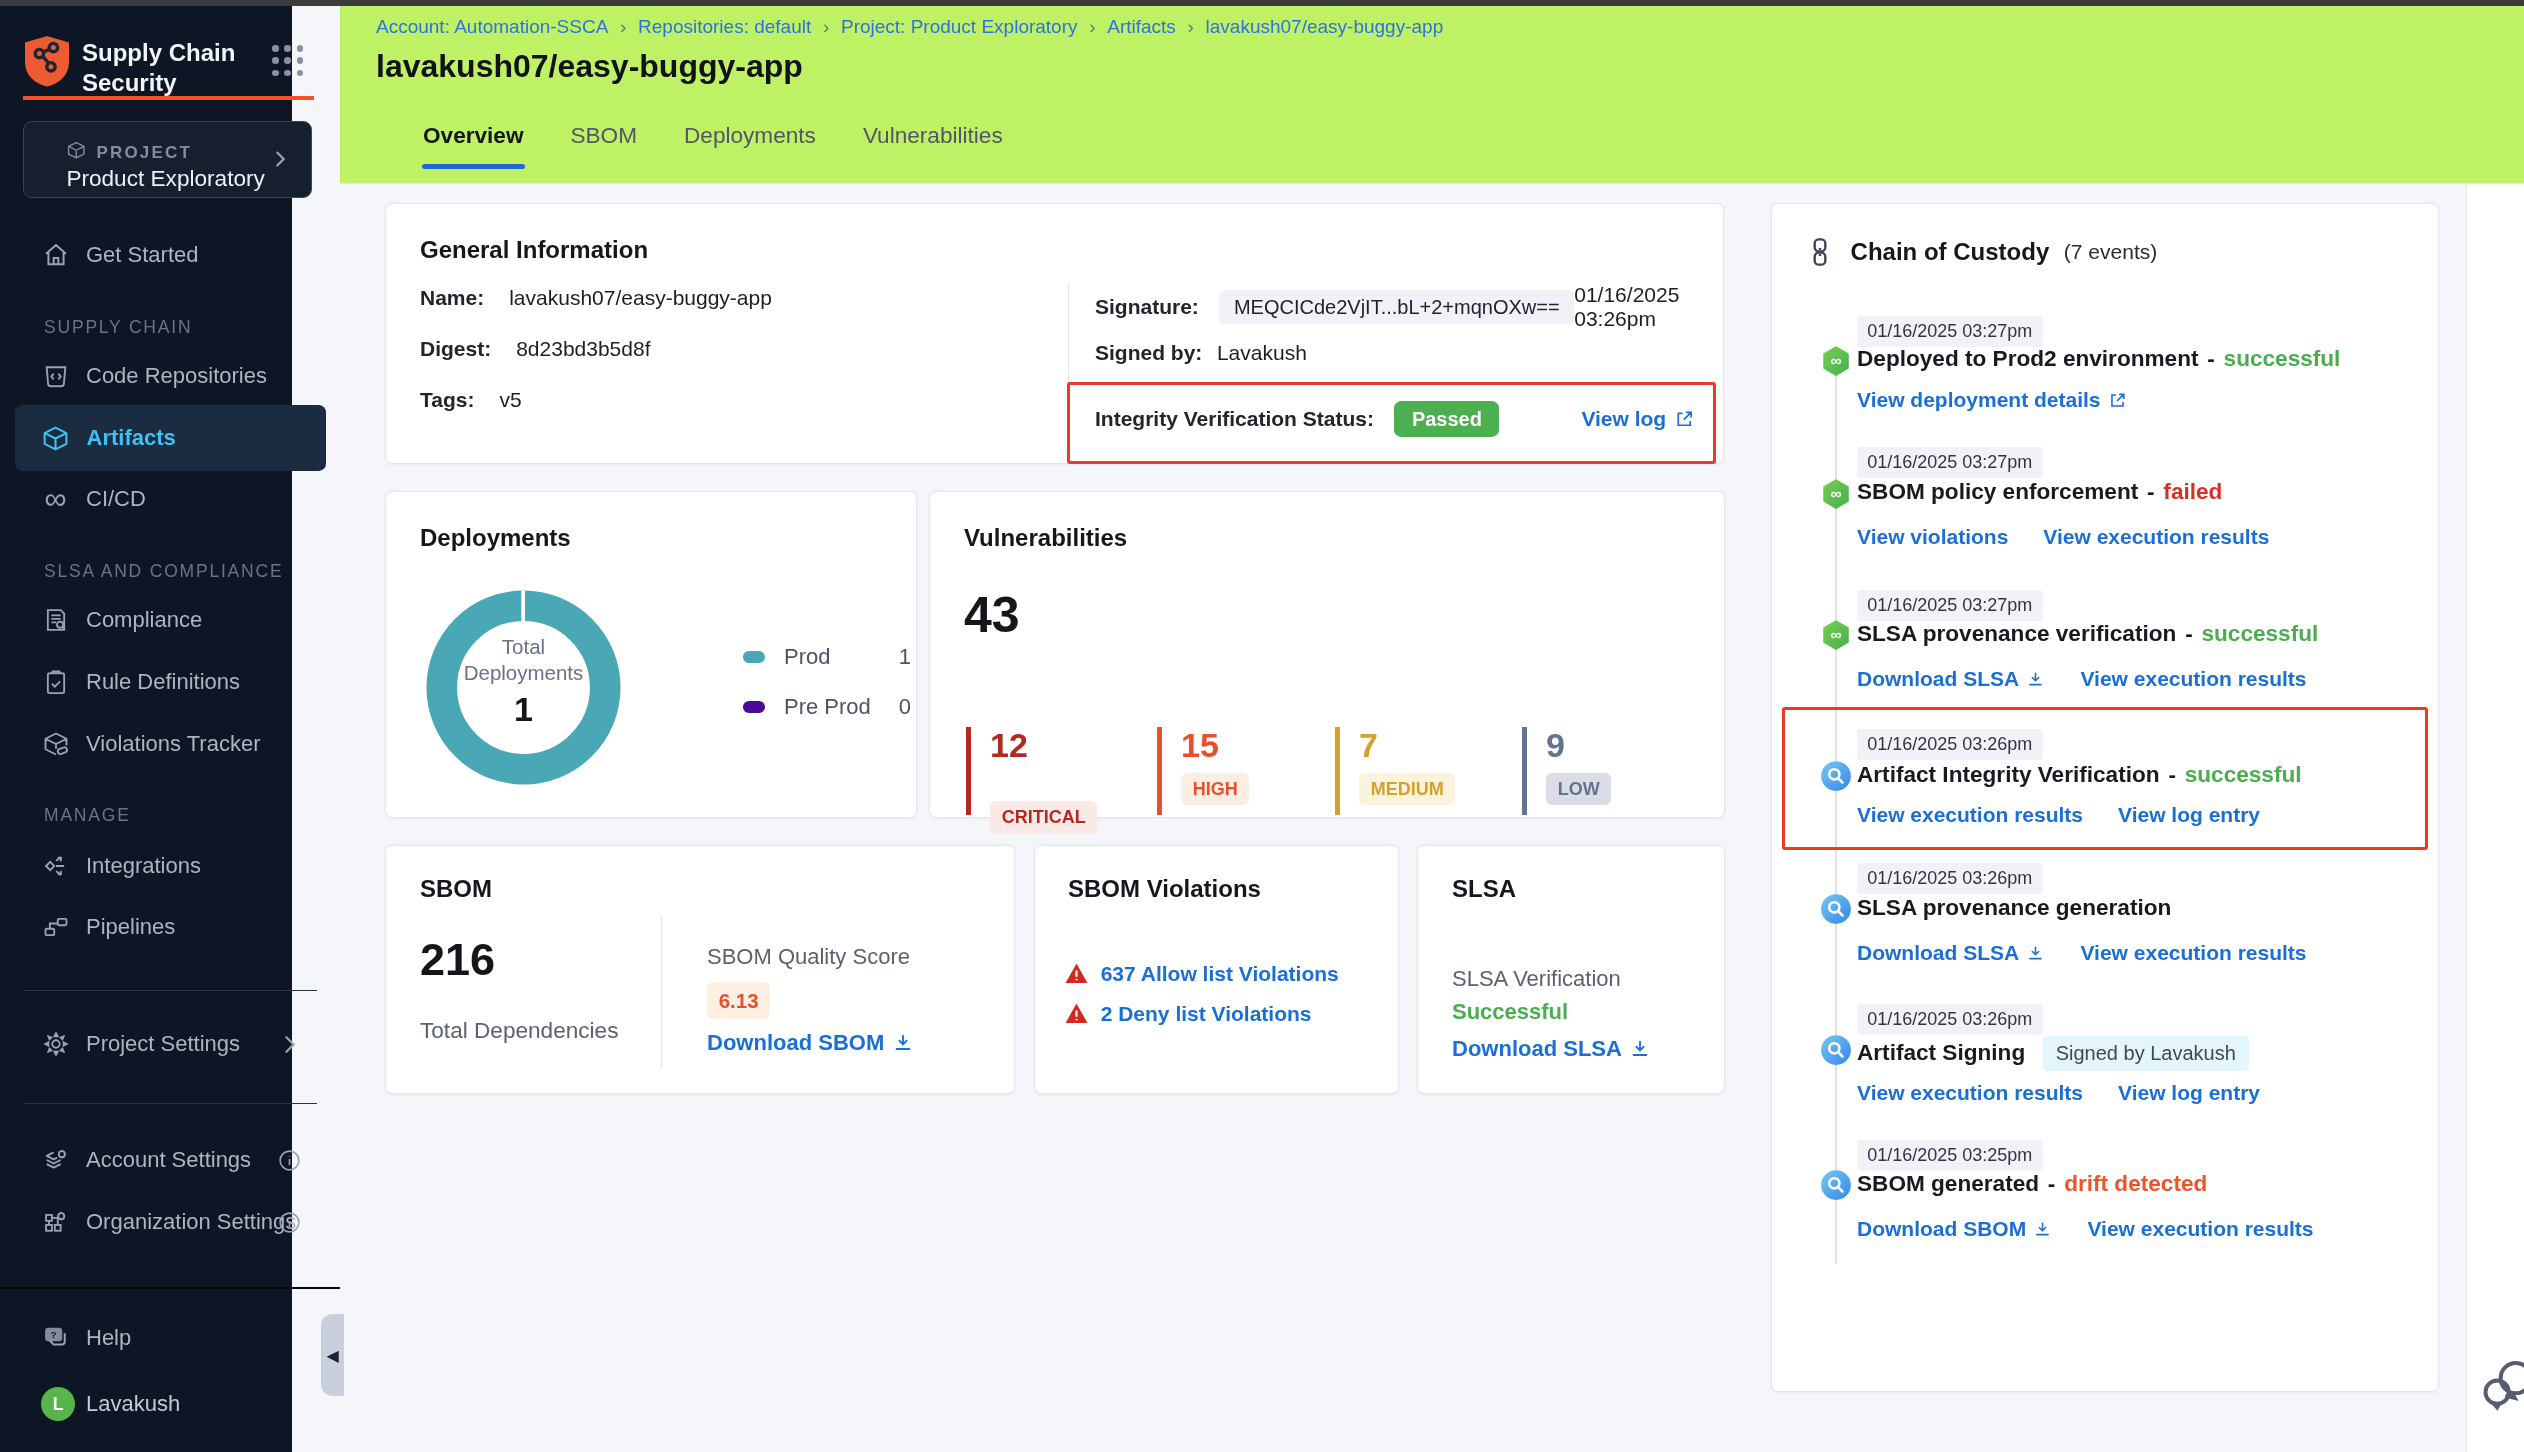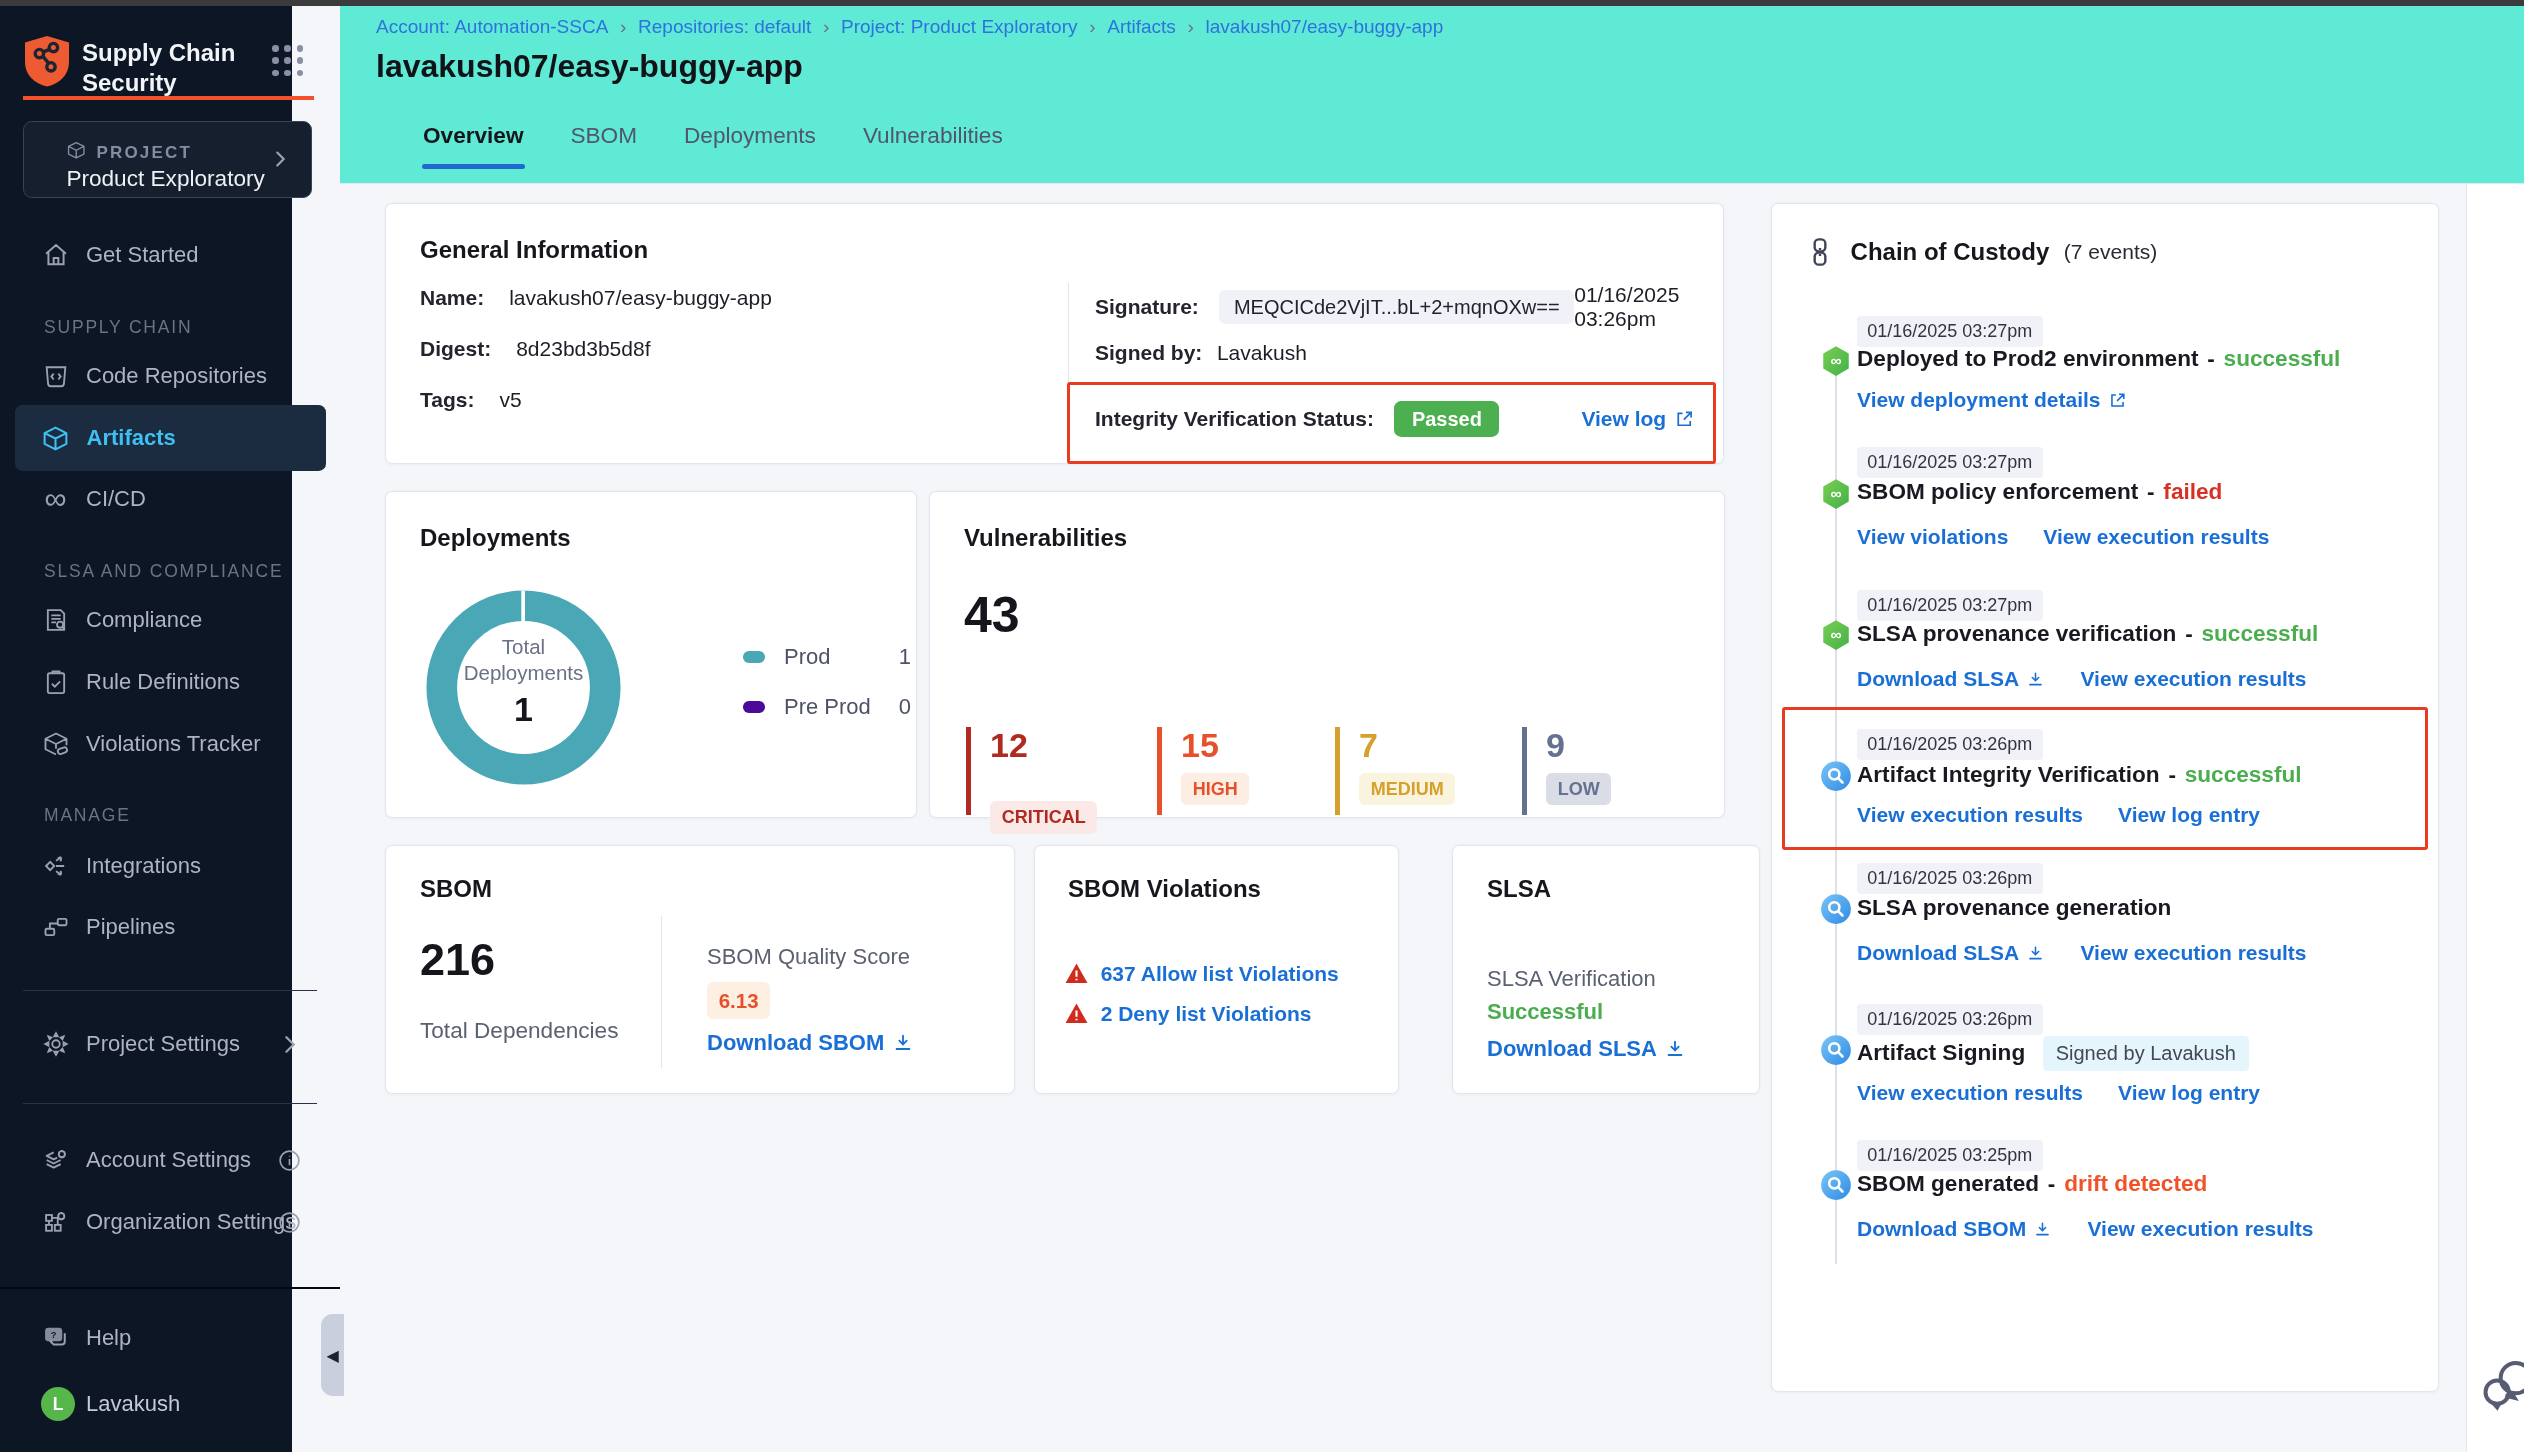--- a/index.html
+++ b/index.html
@@ -30,21 +30,21 @@
   .nav-active .nicon { left:26px; color:#3ec1f2; }
   .nav-active .nlabel { left:72px; color:#3ec1f2; font-weight:bold; }
   .side-divider { position:absolute; left:23.4px; width:294px; height:0.7px; background:#2a3345; }
   .row-end-icon { position:absolute; right:38px; width:25px; height:25px; color:#9aa1b2; }
   .dark-divider { position:absolute; left:0; top:1283px; width:340px; height:2.2px; background:#04080f; }
   .avatar { position:absolute; left:41px; width:34px; height:34px; border-radius:50%; background:#57b649; color:#fff; font-size:17.5px; font-weight:bold; display:flex; align-items:center; justify-content:center; }
   .collapse-handle { position:absolute; left:321px; top:1314px; width:23.4px; height:82px; background:#c9cfdd; border-radius:11.7px 0 0 11.7px; z-index:12; display:flex; align-items:center; justify-content:center; cursor:pointer; }
   .collapse-handle span { color:#1b2230; font-size:16px; }
 
   
-  .header { position:absolute; left:340px; top:5.8px; width:2184px; height:178px; background:#5eead4; border-bottom:1.5px solid #e4e6ee; z-index:5; }
+  .header { position:absolute; left:340px; top:5.8px; width:2184px; height:178px; background:#bef264; border-bottom:1.5px solid #e4e6ee; z-index:5; }
   .breadcrumb { position:absolute; left:36px; top:10.2px; display:flex; align-items:center; font-size:19px; }
   .breadcrumb .bc-link { color:#2e73dd; cursor:pointer; }
   .breadcrumb .bc-sep { color:#6a7283; margin:0 11.7px; font-size:19px; }
   .page-title { position:absolute; left:36px; top:42px; font-size:32px; font-weight:bold; color:#121219; }
   .tabs { position:absolute; left:83px; top:117px; display:flex; gap:47px; }
   .tab { font-size:22.6px; color:#51566a; cursor:pointer; padding-bottom:20.5px; position:relative; }
   .tab-active { color:#15151c; font-weight:bold; }
   .tab-active:after { content:""; position:absolute; left:-1.5px; right:-1.5px; bottom:0; height:5.1px; background:#2268d1; border-radius:2.9px; }
 
   
@@ -464,21 +464,21 @@
     </div>
     <div class="viol-item" style="top:155px">
       <svg width="25" height="25" viewBox="0 0 24 24">
           <path d="M12 2.5 L22.5 21 H1.5 Z" fill="#cf2b1e"></path>
           <path d="M12 9 V15 M12 17 V18.5" stroke="#fff" stroke-width="2"></path>
         </svg>
       <span class="link">2 Deny list Violations</span>
     </div>
   </div>
 
-  <div class="card" style="left:1417px; top:845px; width:308px; height:249px;margin-left:35px;">
+  <div class="card" style="left:1417px; top:845px; width:308px; height:249px;">
     <div class="card-title" style="top:29px">SLSA</div>
     <div class="slsa-label">SLSA Verification</div>
     <div class="slsa-status">Successful</div>
     <div class="slsa-dl link">
       <span>Download SLSA</span>
       <svg width="22" height="22" viewBox="0 0 24 24" fill="none" stroke="currentColor" stroke-width="2" stroke-linecap="round">
           <path d="M12 4 V13 M8 9.5 L12 13.5 L16 9.5 M5 18.5 H19"></path>
         </svg>
     </div>
   </div>

